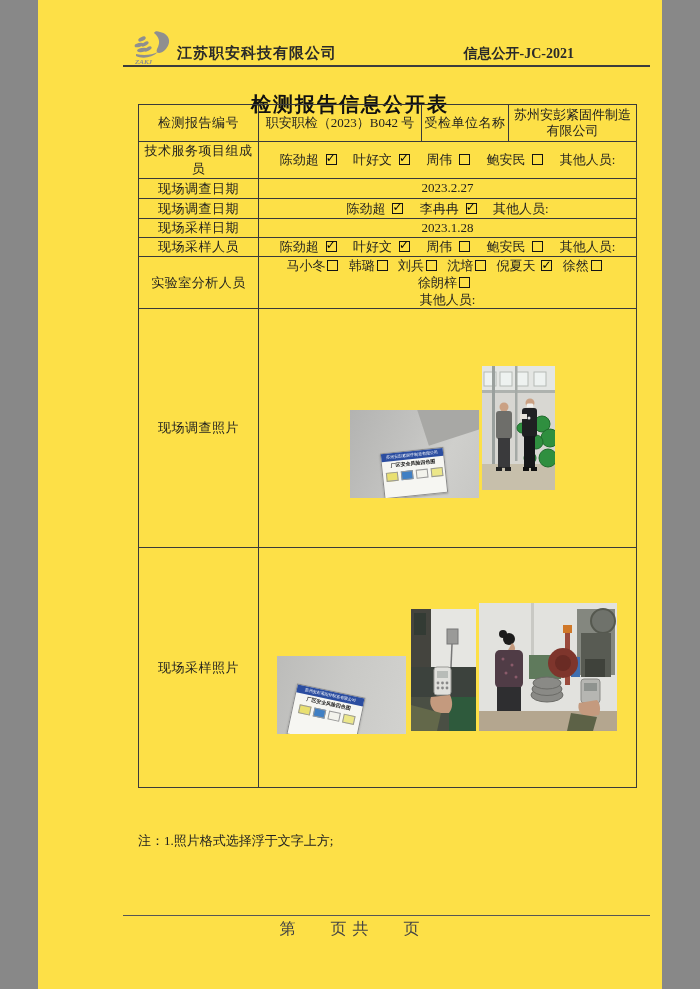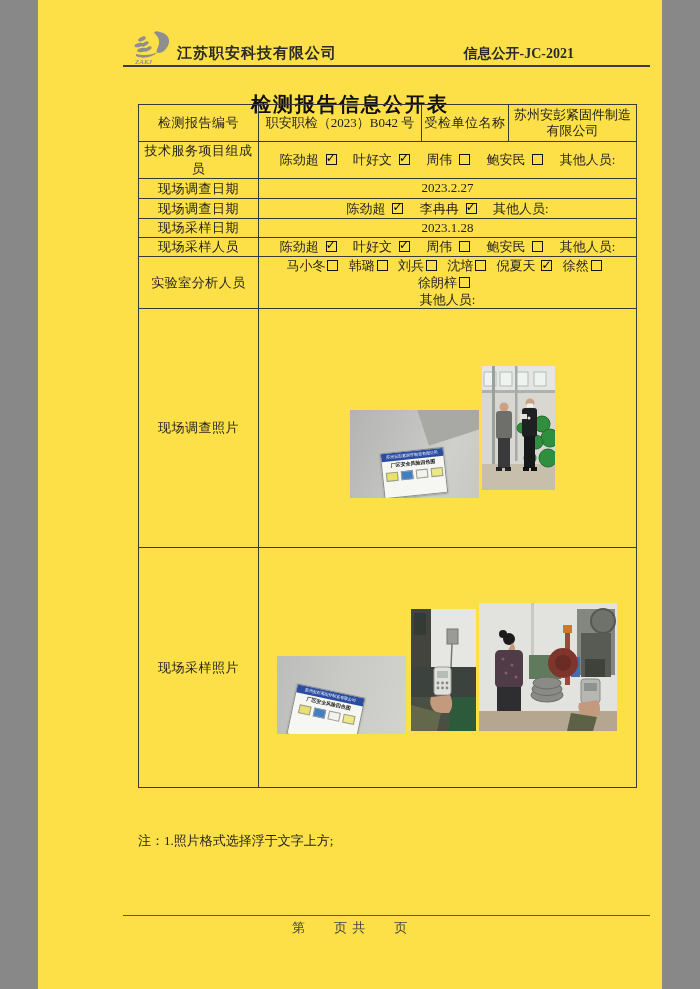--- a/index.html
+++ b/index.html
@@ -47,21 +47,21 @@
               font-family:"Liberation Sans",sans-serif; }
   .sign-title { text-align:center; font-size:5px; font-weight:bold; color:#222;
                 line-height:9px; white-space:nowrap; overflow:hidden;
                 font-family:"Liberation Sans",sans-serif; }
   .sq-row { display:flex; justify-content:center; gap:3px; margin-top:2px; }
   .sq { width:12px; height:9px; border:0.5px solid #999; }
   
   .note { position:absolute; left:100px; top:812px; font-size:13px; color:#222;margin-top:20px; }
   .ftr-rule { position:absolute; left:85px; top:915px; width:527px; height:1px; background:#555; }
   .ftr-text { position:absolute; left:0; top:919px; width:100%; text-align:center;
-              font-size:13px; color:#444; letter-spacing:1px; white-space:pre; }
+              font-size:16px; color:#444; letter-spacing:1px; white-space:pre; }
 </style>
 </head>
 <body>
 
 <div class="page">
 
   <svg class="hdr-logo" viewBox="0 0 44 34">
     <g fill="#8f8f8f">
       <path d="M28,1 C38,3 40,12 33,19 C29,23 23,23 25,18 C29,11 27,6 22,2 C23,0 25,0 28,1 Z"></path>
       <ellipse cx="10" cy="8" rx="4" ry="2" transform="rotate(-25 10 8)"></ellipse>

